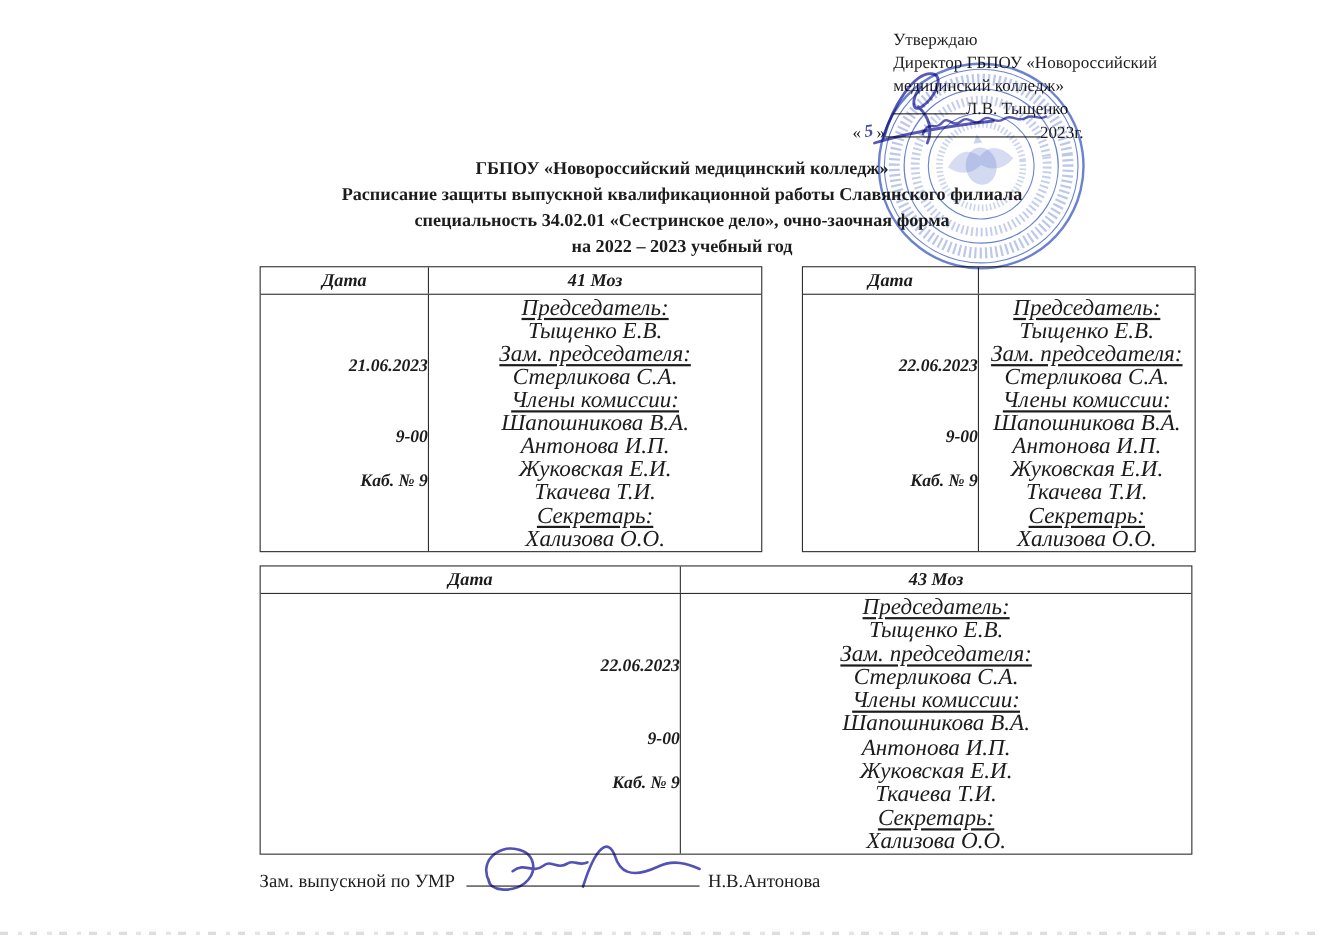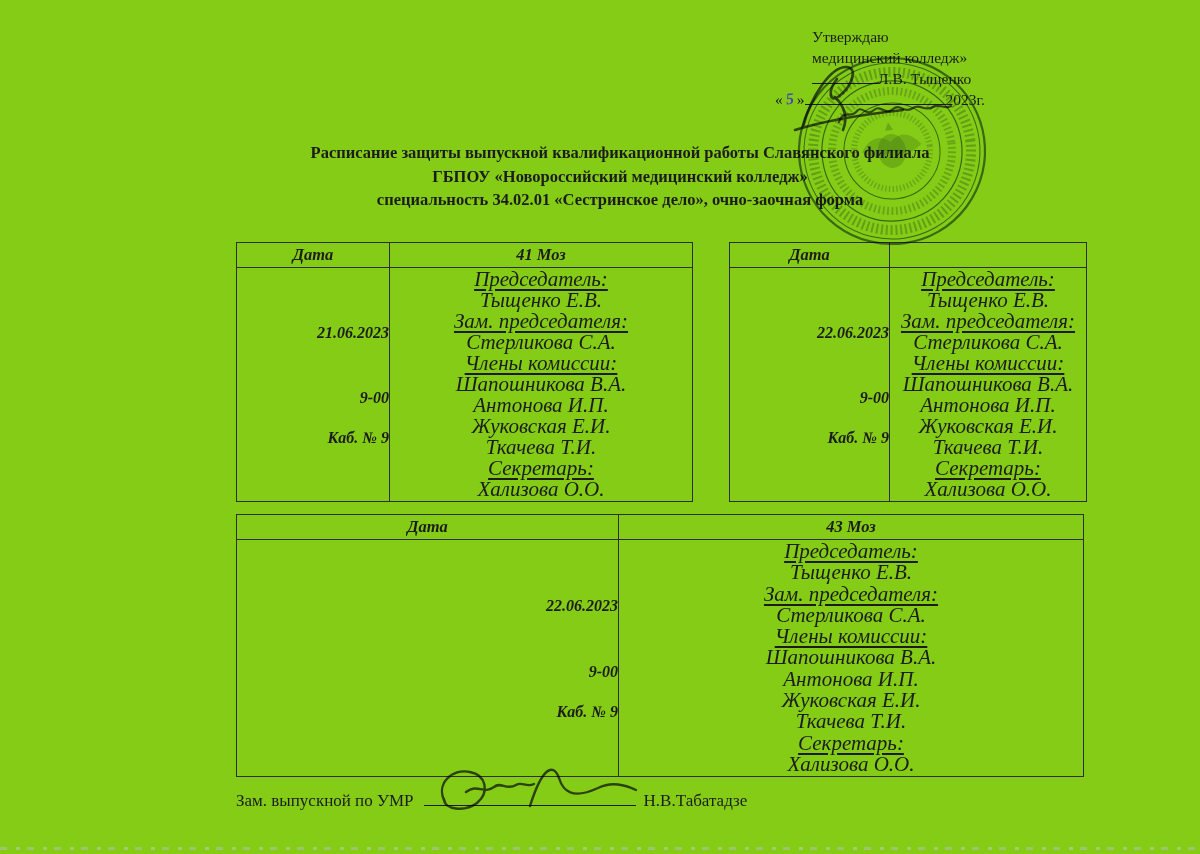--- a/index.html
+++ b/index.html
@@ -1,17 +1,17 @@
 <!DOCTYPE html>
 <html><head>
 <meta charset="utf-8">
 <style>
   html,body{margin:0;padding:0;background:#e9e9e9;}
   .page{
-    position:relative;width:1200px;height:854px;background:#84cc16;
+    position:relative;width:1200px;height:854px;background:#ffffff;
     font-family:"Liberation Serif","DejaVu Serif",serif;color:#1c1c1c;
     overflow:hidden;margin:0 auto;
   }
   
   .approval{position:absolute;left:775px;top:26px;font-size:15.5px;line-height:21px;white-space:nowrap;}
   .approval .ind{padding-left:37px;}
   .u-line{display:inline-block;border-bottom:1.3px solid #1c1c1c;height:14px;}
   .u66{width:66px;}
   .u140{width:141px;}
   .hand-day{
@@ -51,29 +51,31 @@
   .scan-noise{position:absolute;left:0;top:847px;width:1200px;height:3px;opacity:.5;
     background:repeating-linear-gradient(90deg,#b9bcc0 0 7px,transparent 7px 16px,#c6c9cc 16px 20px,transparent 20px 27px);}
 </style>
 </head>
 <body>
 
 <div class="page">
 
   <div class="approval">
     <div class="ind">Утверждаю</div>
+    <div class="ind">Директор ГБПОУ «Новороссийский</div>
     <div class="ind">медицинский колледж»</div>
     <div class="ind"><span class="u-line u66"></span><span>Л.В. Тыщенко</span></div>
     <div><span>«</span><span class="hand-day">5</span><span>»</span><span class="u-line u140"></span><span>2023г.</span></div>
   </div>
 
   <div class="title">
+    <div>ГБПОУ «Новороссийский медицинский колледж»</div>
     <div>Расписание защиты выпускной квалификационной работы Славянского филиала</div>
-    <div>ГБПОУ «Новороссийский медицинский колледж»</div>
     <div>специальность 34.02.01 «Сестринское дело», очно-заочная форма</div>
+    <div>на 2022 – 2023 учебный год</div>
   </div>
 
   <div class="doc-table" id="t1">
     <div class="t-head">
       <div class="h1">Дата</div>
       <div class="h2">41 Моз</div>
     </div>
     <div class="t-body">
       <div class="date-col">
         <div class="d d1">21.06.2023</div>
@@ -143,21 +145,21 @@
           <div class="c-line">Антонова И.П.</div>
           <div class="c-line">Жуковская Е.И.</div>
           <div class="c-line">Ткачева Т.И.</div>
           <div class="c-line u">Секретарь:</div>
           <div class="c-line">Хализова О.О.</div>
         </div>
     </div>
   </div>
 
   <div class="footer">
-    <span>Зам. выпускной по УМР</span><span class="u-line"></span><span>Н.В.Табатадзе</span>
+    <span>Зам. выпускной по УМР</span><span class="u-line"></span><span>Н.В.Антонова</span>
   </div>
 
   <svg class="stamp" width="210" height="210" viewBox="0 0 210 210">
     <g stroke="#4a66c6" fill="none" transform="rotate(-8 105 105)">
       <circle cx="105" cy="105" r="93" stroke-width="2.2"></circle>
       <circle cx="105" cy="105" r="88" stroke-width="1"></circle>
       <circle cx="105" cy="105" r="79" stroke-width="10" stroke-dasharray="2 2.8" opacity="0.45"></circle>
       <circle cx="105" cy="105" r="70" stroke-width="1.2"></circle>
       <circle cx="105" cy="105" r="60" stroke-width="8" stroke-dasharray="1.8 2.6" opacity="0.4"></circle>
       <circle cx="105" cy="105" r="48" stroke-width="1"></circle>

